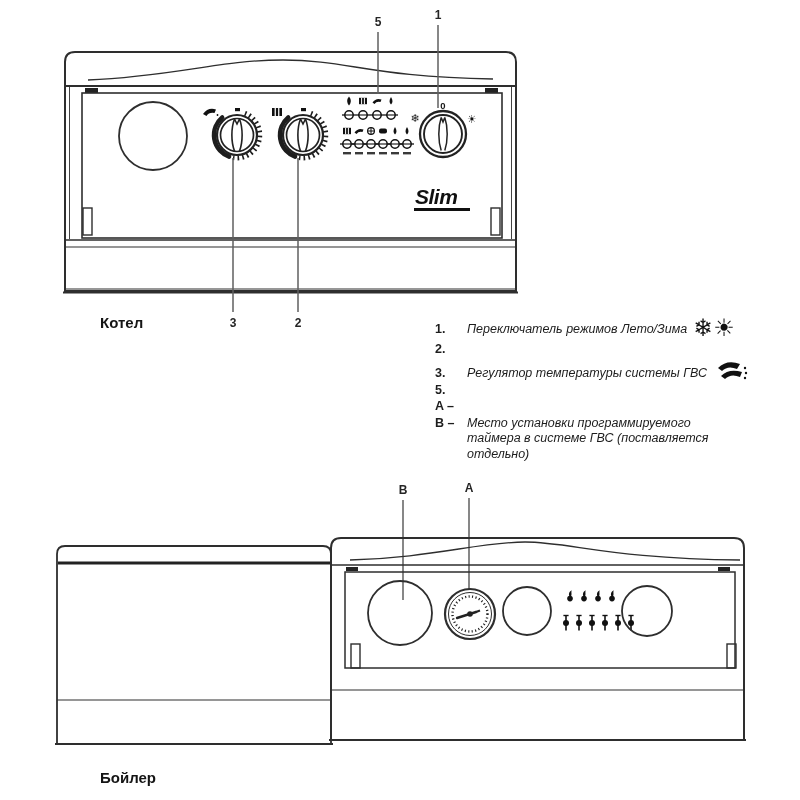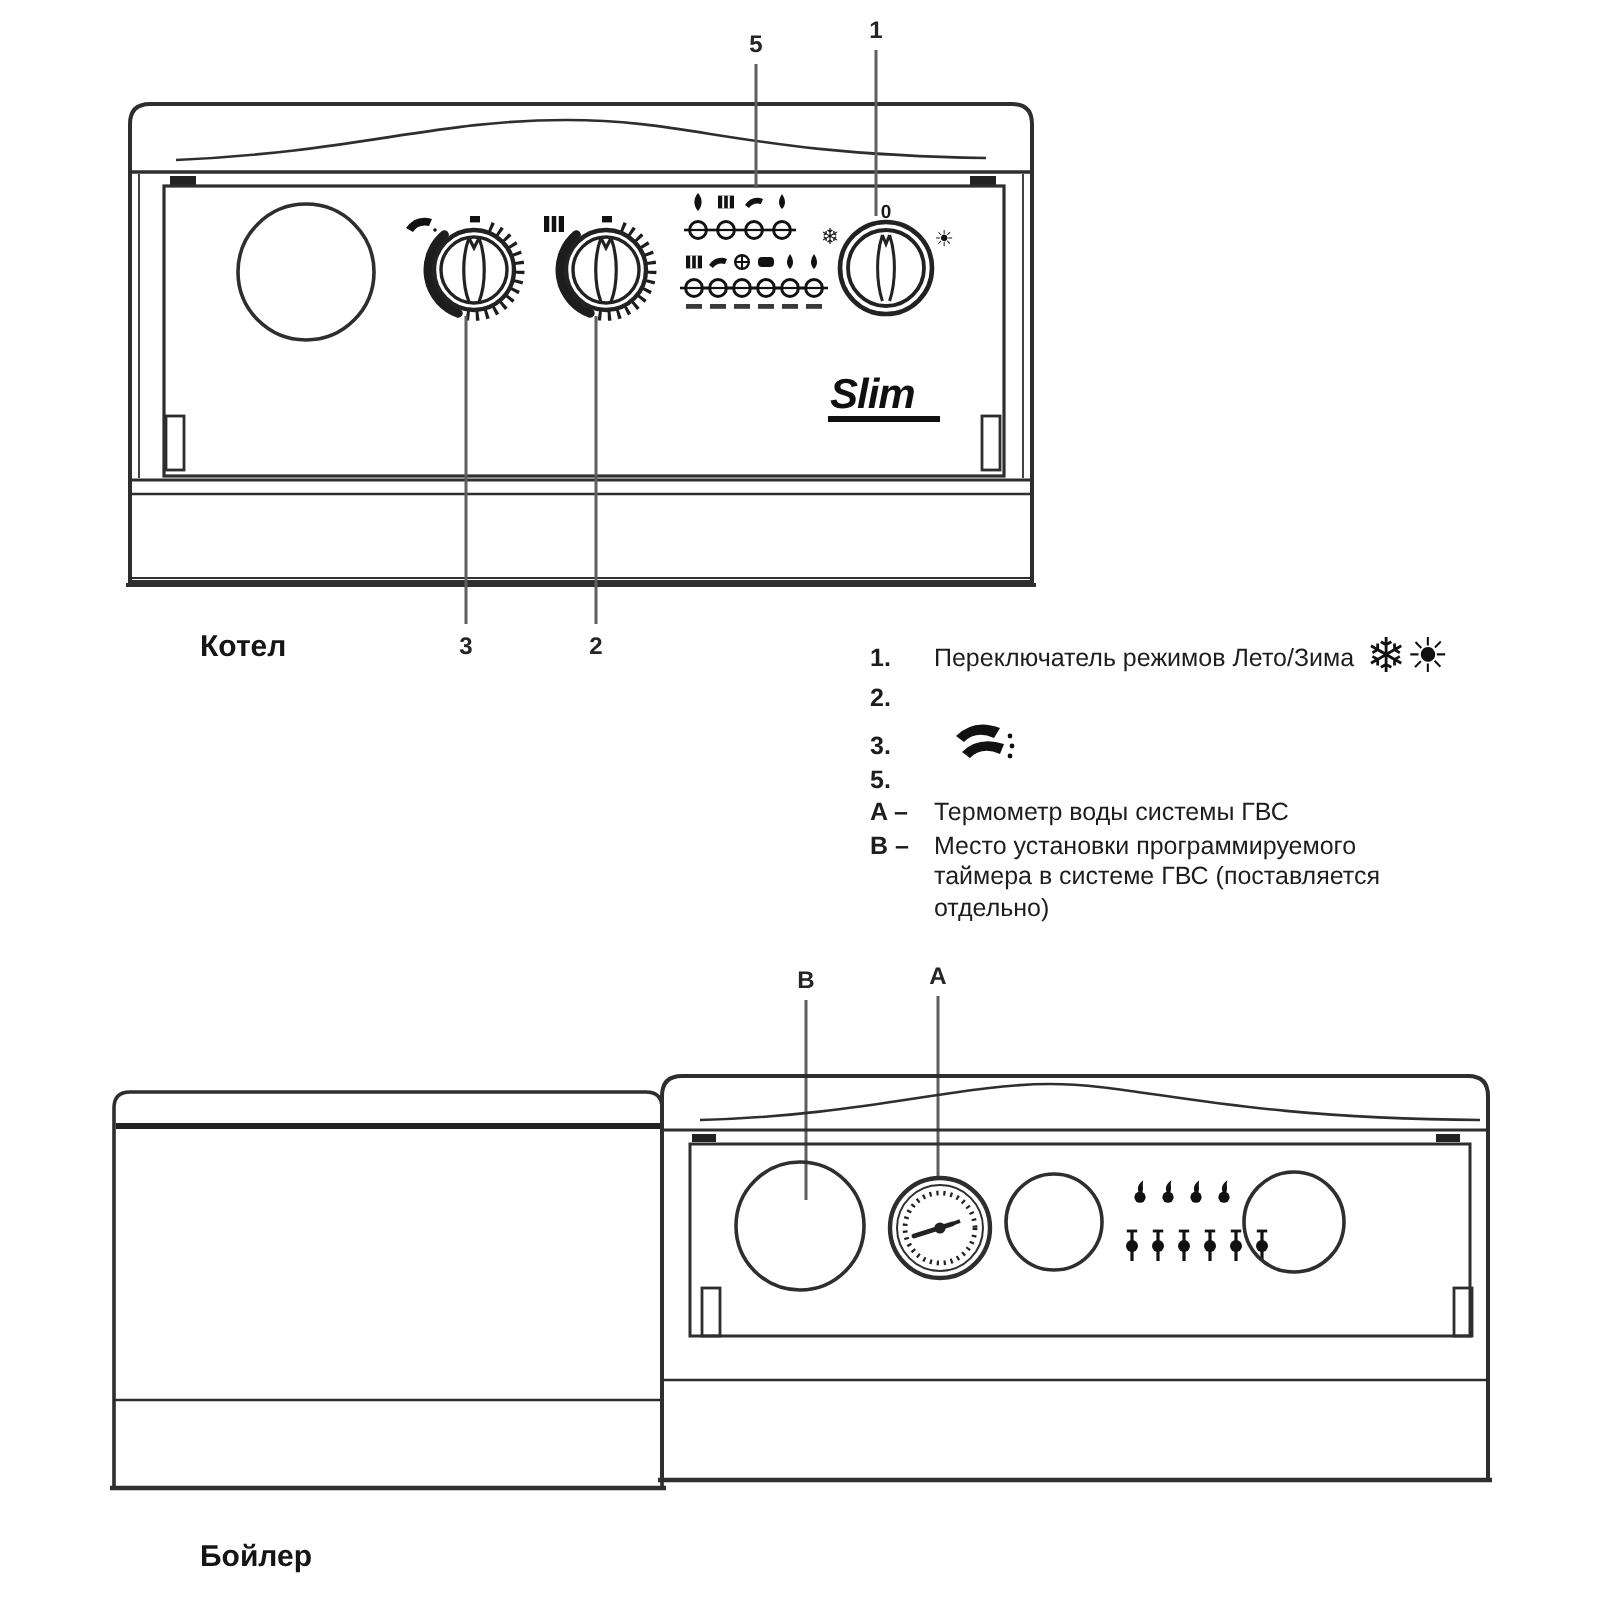--- a/index.html
+++ b/index.html
@@ -9,21 +9,21 @@
   .co{font-size:12px;font-weight:bold;text-anchor:middle;fill:#252525;}
   .dlabel{font-size:15px;font-weight:bold;fill:#151515;}
   .slim{font-size:21px;font-weight:bold;font-style:italic;letter-spacing:-.5px;fill:#101010;}
   .zero{font-size:9.5px;font-weight:bold;text-anchor:middle;fill:#161616;}
   .sym{font-family:"DejaVu Sans",sans-serif;font-size:11px;text-anchor:middle;fill:#111;}
   .legend{position:absolute;left:435px;top:322px;width:360px;}
   .lg-row{display:flex;align-items:flex-start;margin:0 0 1px 0;
           font-size:12.5px;line-height:15.5px;color:#1d1d1d;}
   .lg-row.gap{margin-top:8px;}
   .lg-num{flex:none;width:32px;font-weight:bold;}
-  .lg-text{max-width:246px;}
+  .lg-text{max-width:246px;font-style:italic;}
   .lg-icons{display:flex;align-items:center;margin-left:6px;margin-top:-7px;}
   .glyph-icon{font-family:"DejaVu Sans",sans-serif;font-size:24px;line-height:26px;color:#111;}
   .tap-legend{margin-left:8px;margin-top:-8px;}
 </style>
 </head>
 <body>
 
 <div class="page">
 
   <svg style="position:absolute;left:58px;top:0;" width="470" height="336" viewBox="0 0 470 336">
@@ -215,36 +215,36 @@
       <span class="lg-icons">
         <span class="glyph-icon">❄</span>
         <span class="glyph-icon">☀</span>
       </span>
     </div>
     <div class="lg-row">
       <span class="lg-num">2.</span>
     </div>
     <div class="lg-row gap">
       <span class="lg-num">3.</span>
+      <span class="lg-text">Регулятор температуры системы ГВС</span>
       <span class="lg-icons tap-legend">
         <svg width="34" height="24" viewBox="0 0 34 24">
           <path d="M3 10 Q12 1 25 6 L22 11 Q13 7 7 13 Z" fill="#111"></path>
           <path d="M6 18 Q14 10 27 14 L25 19 Q16 15 10 21 Z" fill="#111"></path>
           <circle cx="30" cy="10" r="1.2" fill="#111"></circle>
             <circle cx="31" cy="15" r="1.2" fill="#111"></circle>
             <circle cx="30" cy="20" r="1.2" fill="#111"></circle>
         </svg>
       </span>
     </div>
     <div class="lg-row">
       <span class="lg-num">5.</span>
     </div>
     <div class="lg-row">
       <span class="lg-num">A –</span>
-      <span class="lg-text">Термометр воды системы ГВС</span>
     </div>
     <div class="lg-row">
       <span class="lg-num">B –</span>
       <span class="lg-text">Место установки программируемого таймера в системе ГВС (поставляется отдельно)</span>
     </div>
   </div>
 
   <svg style="position:absolute;left:50px;top:480px;" width="700" height="320" viewBox="0 0 700 320">
 
     <text class="co" x="353" y="14">B</text>

